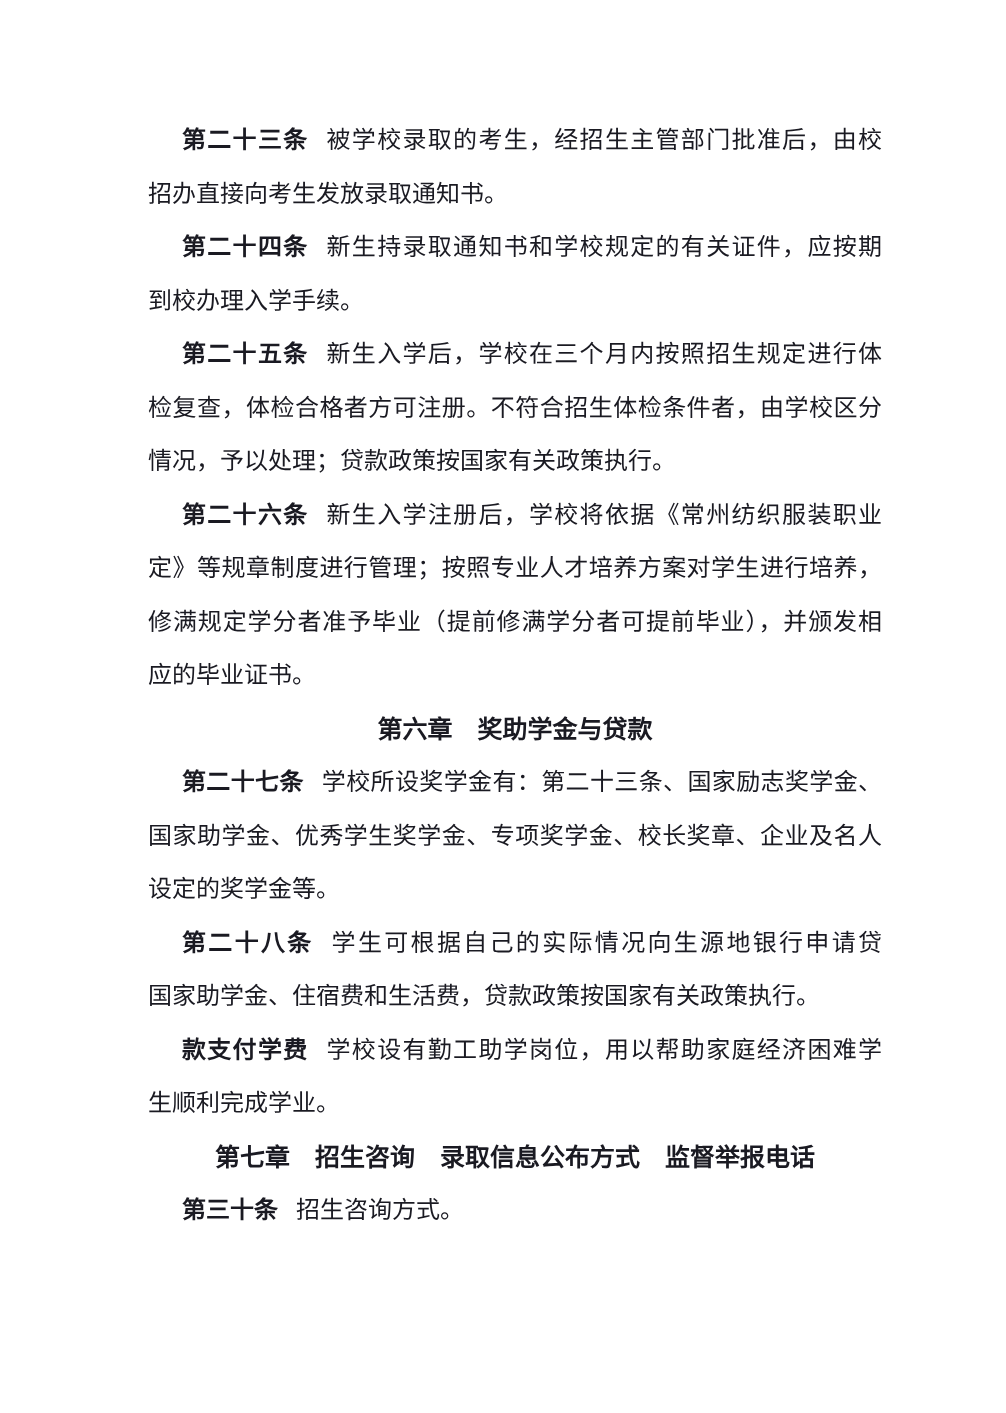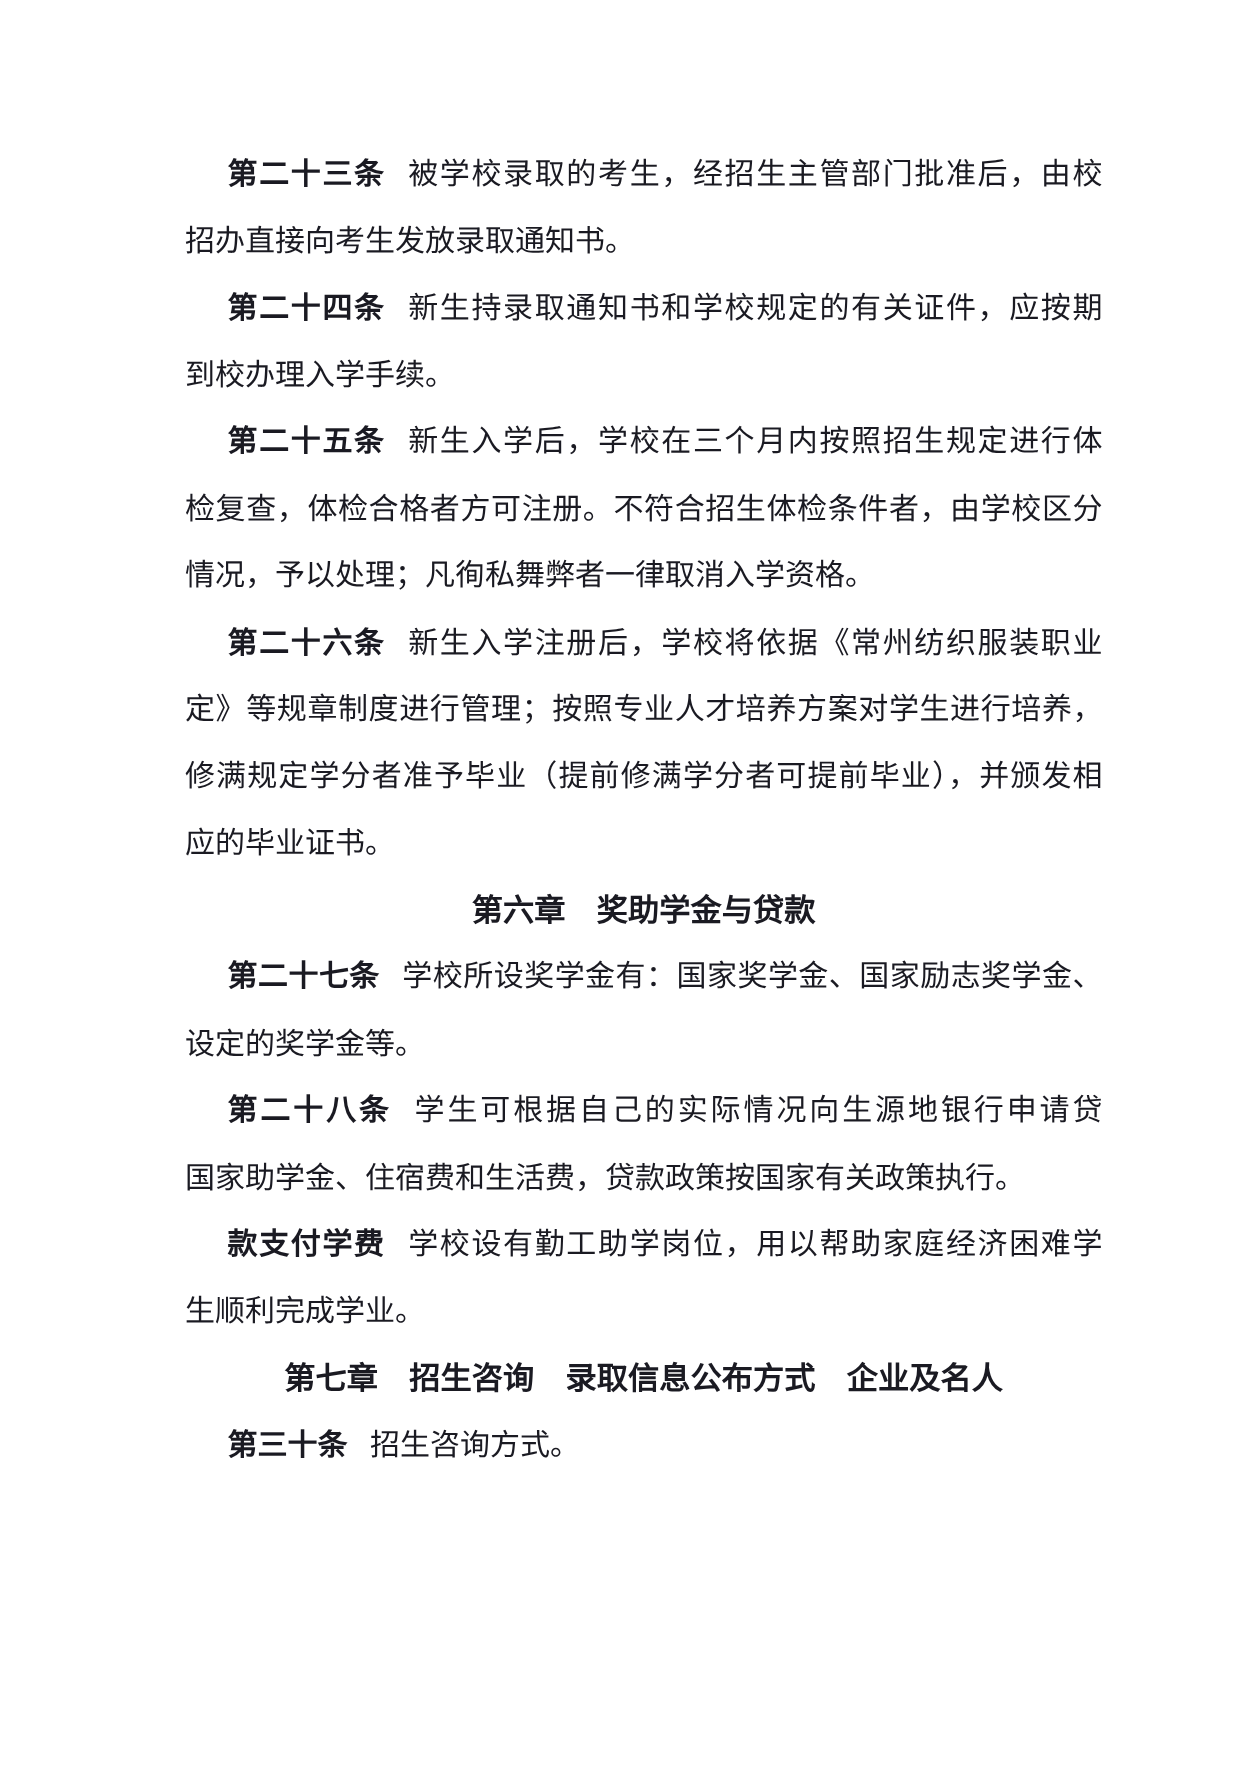--- a/index.html
+++ b/index.html
@@ -54,43 +54,44 @@
   <div class="line"><span>招办直接向考生发放录取通知书。</span></div>
 
   <div class="line indent fill"><span class="lead">第二十四条</span><span>新生持录取通知书和学校规定的有关证件，应按期</span></div>
 
   <div class="line"><span>到校办理入学手续。</span></div>
 
   <div class="line indent fill"><span class="lead">第二十五条</span><span>新生入学后，学校在三个月内按照招生规定进行体</span></div>
 
   <div class="line fill"><span>检复查，体检合格者方可注册。不符合招生体检条件者，由学校区分</span></div>
 
-  <div class="line"><span>情况，予以处理；凡徇私舞弊者一律取消入学资格。</span></div>
+  <div class="line"><span>情况，予以处理；贷款政策按国家有关政策执行。</span></div>
 
   <div class="line indent fill"><span class="lead">第二十六条</span><span>新生入学注册后，学校将依据《常州纺织服装职业</span></div>
 
 
   <div class="line fill"><span>定》等规章制度进行管理；按照专业人才培养方案对学生进行培养，</span></div>
 
   <div class="line fill"><span>修满规定学分者准予毕业（提前修满学分者可提前毕业），并颁发相</span></div>
 
   <div class="line"><span>应的毕业证书。</span></div>
 
   <div class="line heading">第六章　奖助学金与贷款</div>
 
-  <div class="line indent fill"><span class="lead">第二十七条</span><span>学校所设奖学金有：国家奖学金、国家励志奖学金、</span></div>
+  <div class="line indent fill"><span class="lead">第二十七条</span><span>学校所设奖学金有：第二十三条、国家励志奖学金、</span></div>
 
+  <div class="line fill"><span>国家助学金、优秀学生奖学金、专项奖学金、校长奖章、企业及名人</span></div>
 
   <div class="line"><span>设定的奖学金等。</span></div>
 
   <div class="line indent fill"><span class="lead">第二十八条</span><span>学生可根据自己的实际情况向生源地银行申请贷</span></div>
 
   <div class="line"><span>国家助学金、住宿费和生活费，贷款政策按国家有关政策执行。</span></div>
 
   <div class="line indent fill"><span class="lead">款支付学费</span><span>学校设有勤工助学岗位，用以帮助家庭经济困难学</span></div>
 
   <div class="line"><span>生顺利完成学业。</span></div>
 
-  <div class="line heading">第七章　招生咨询　录取信息公布方式　企业及名人</div>
+  <div class="line heading">第七章　招生咨询　录取信息公布方式　监督举报电话</div>
 
   <div class="line indent"><span class="lead">第三十条</span><span>招生咨询方式。</span></div>
 
 </div>
 
 </body></html>

